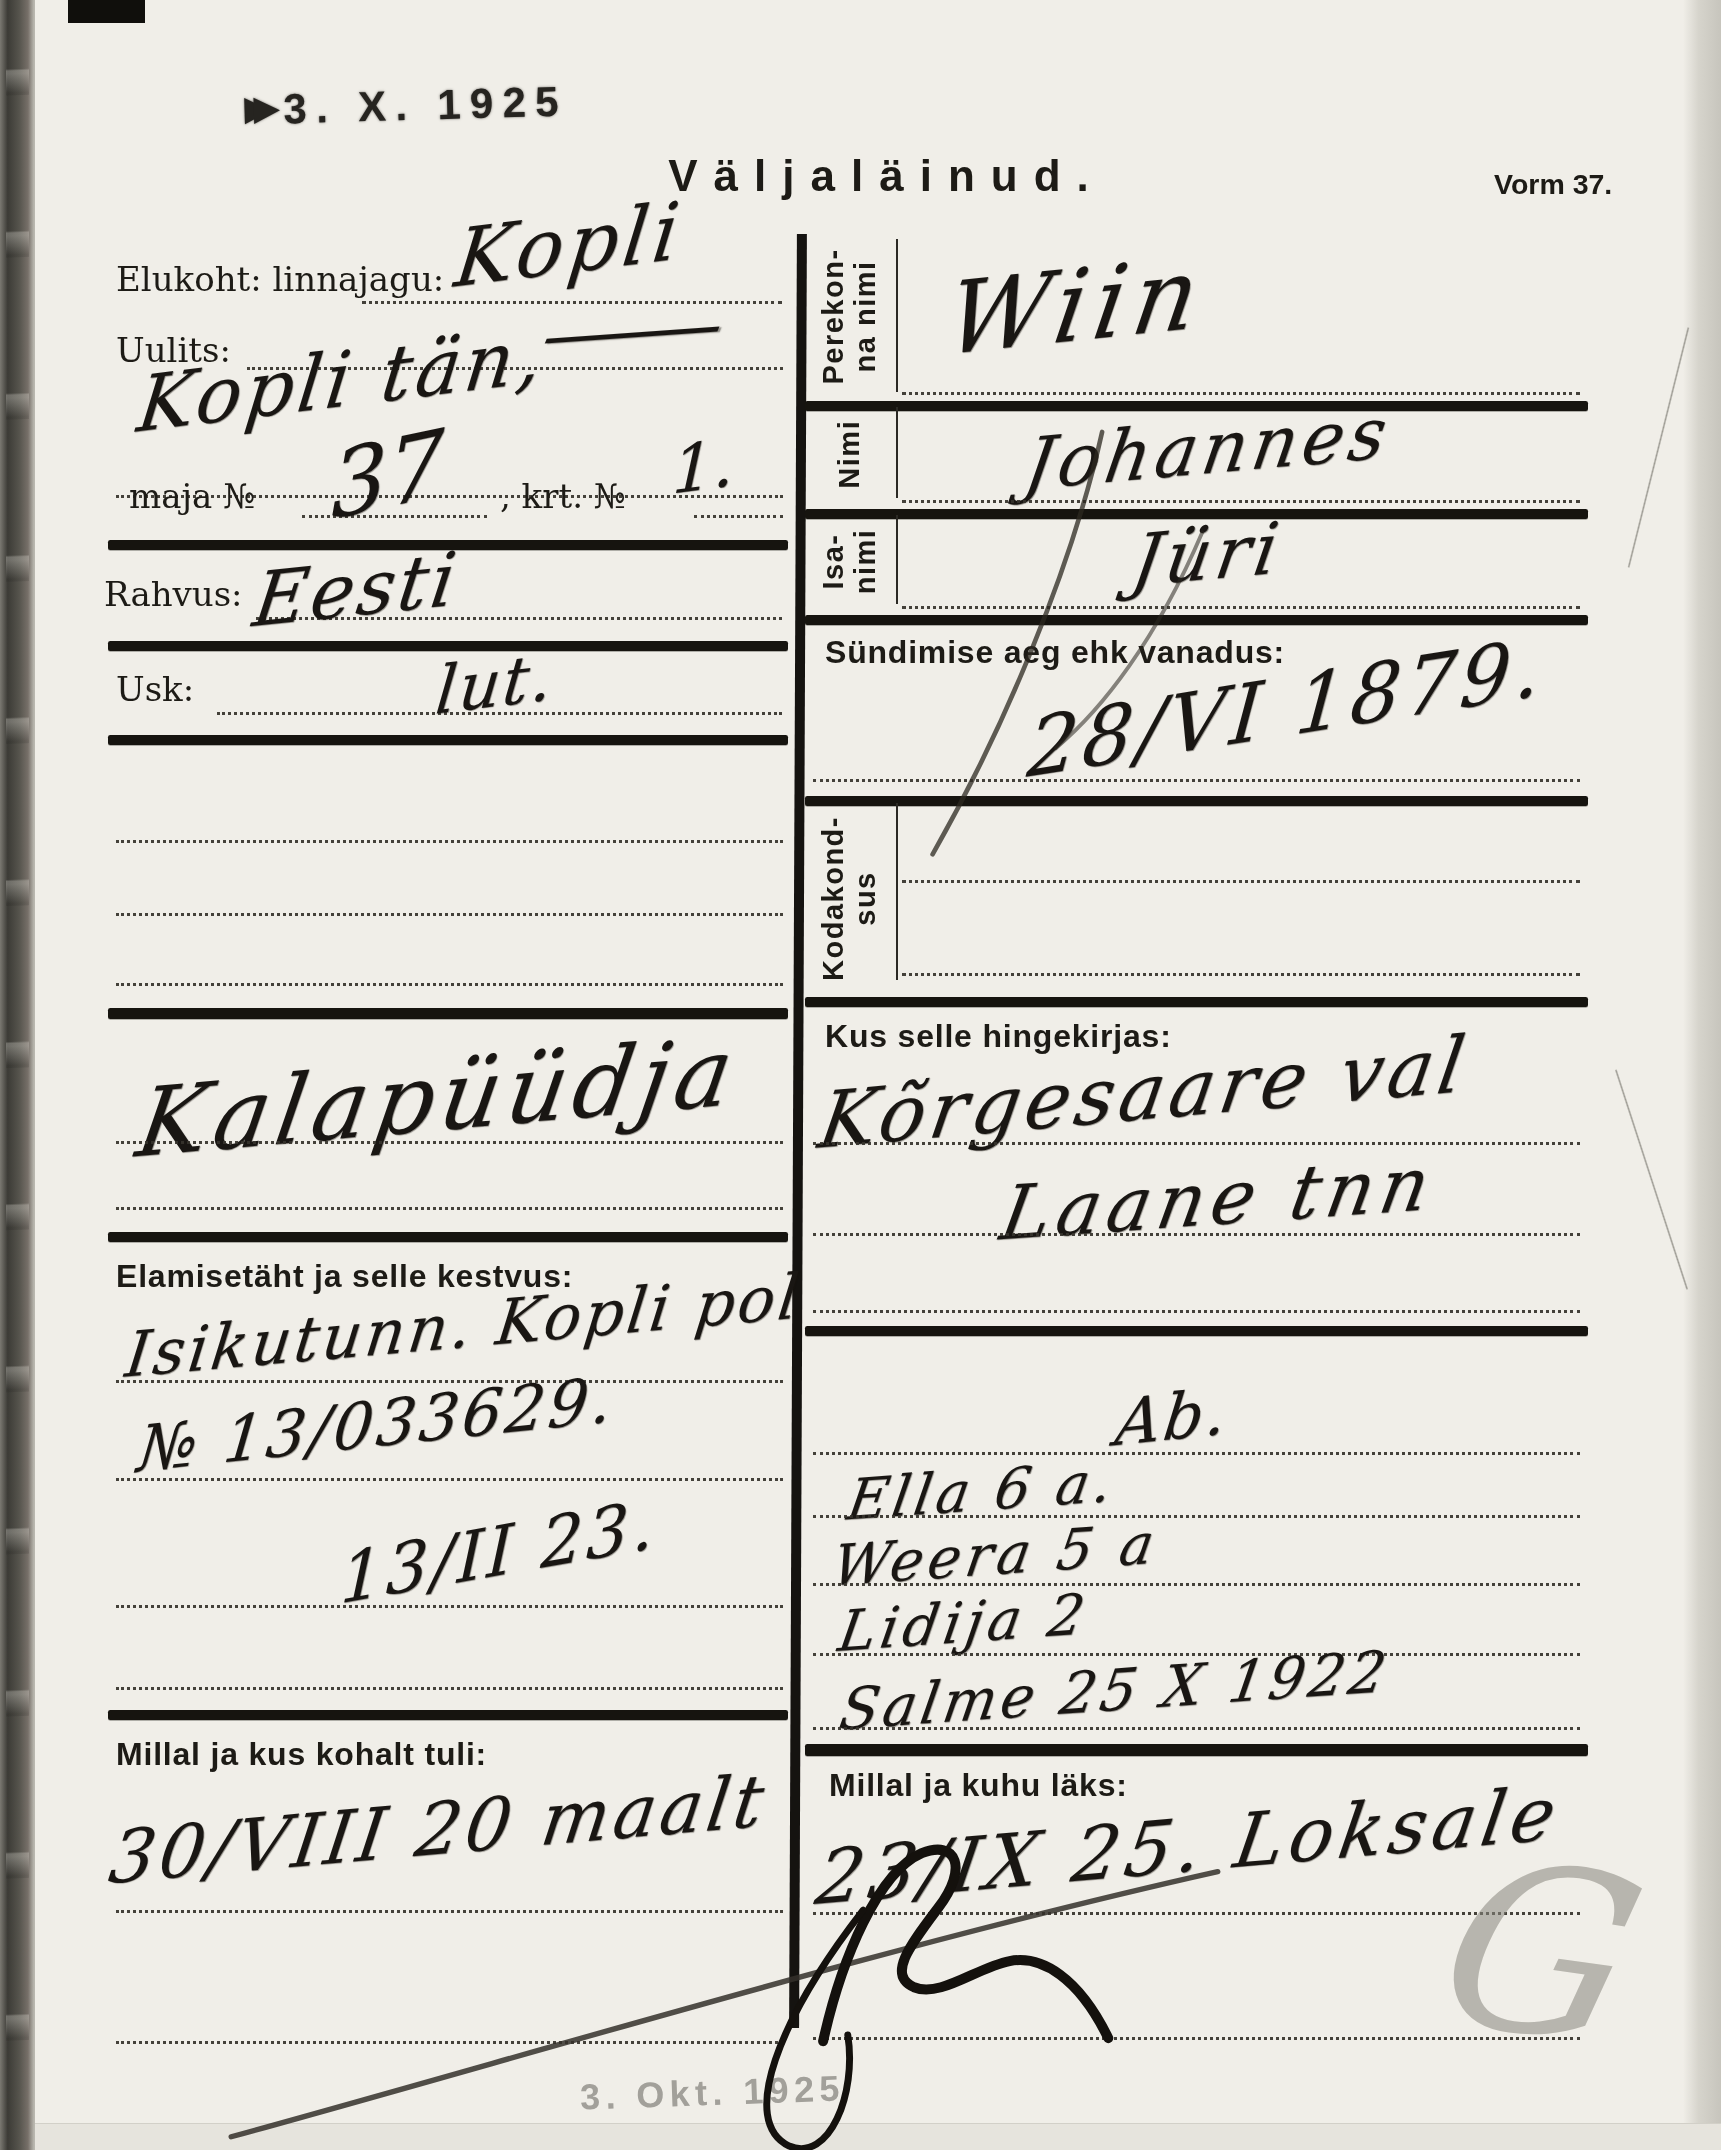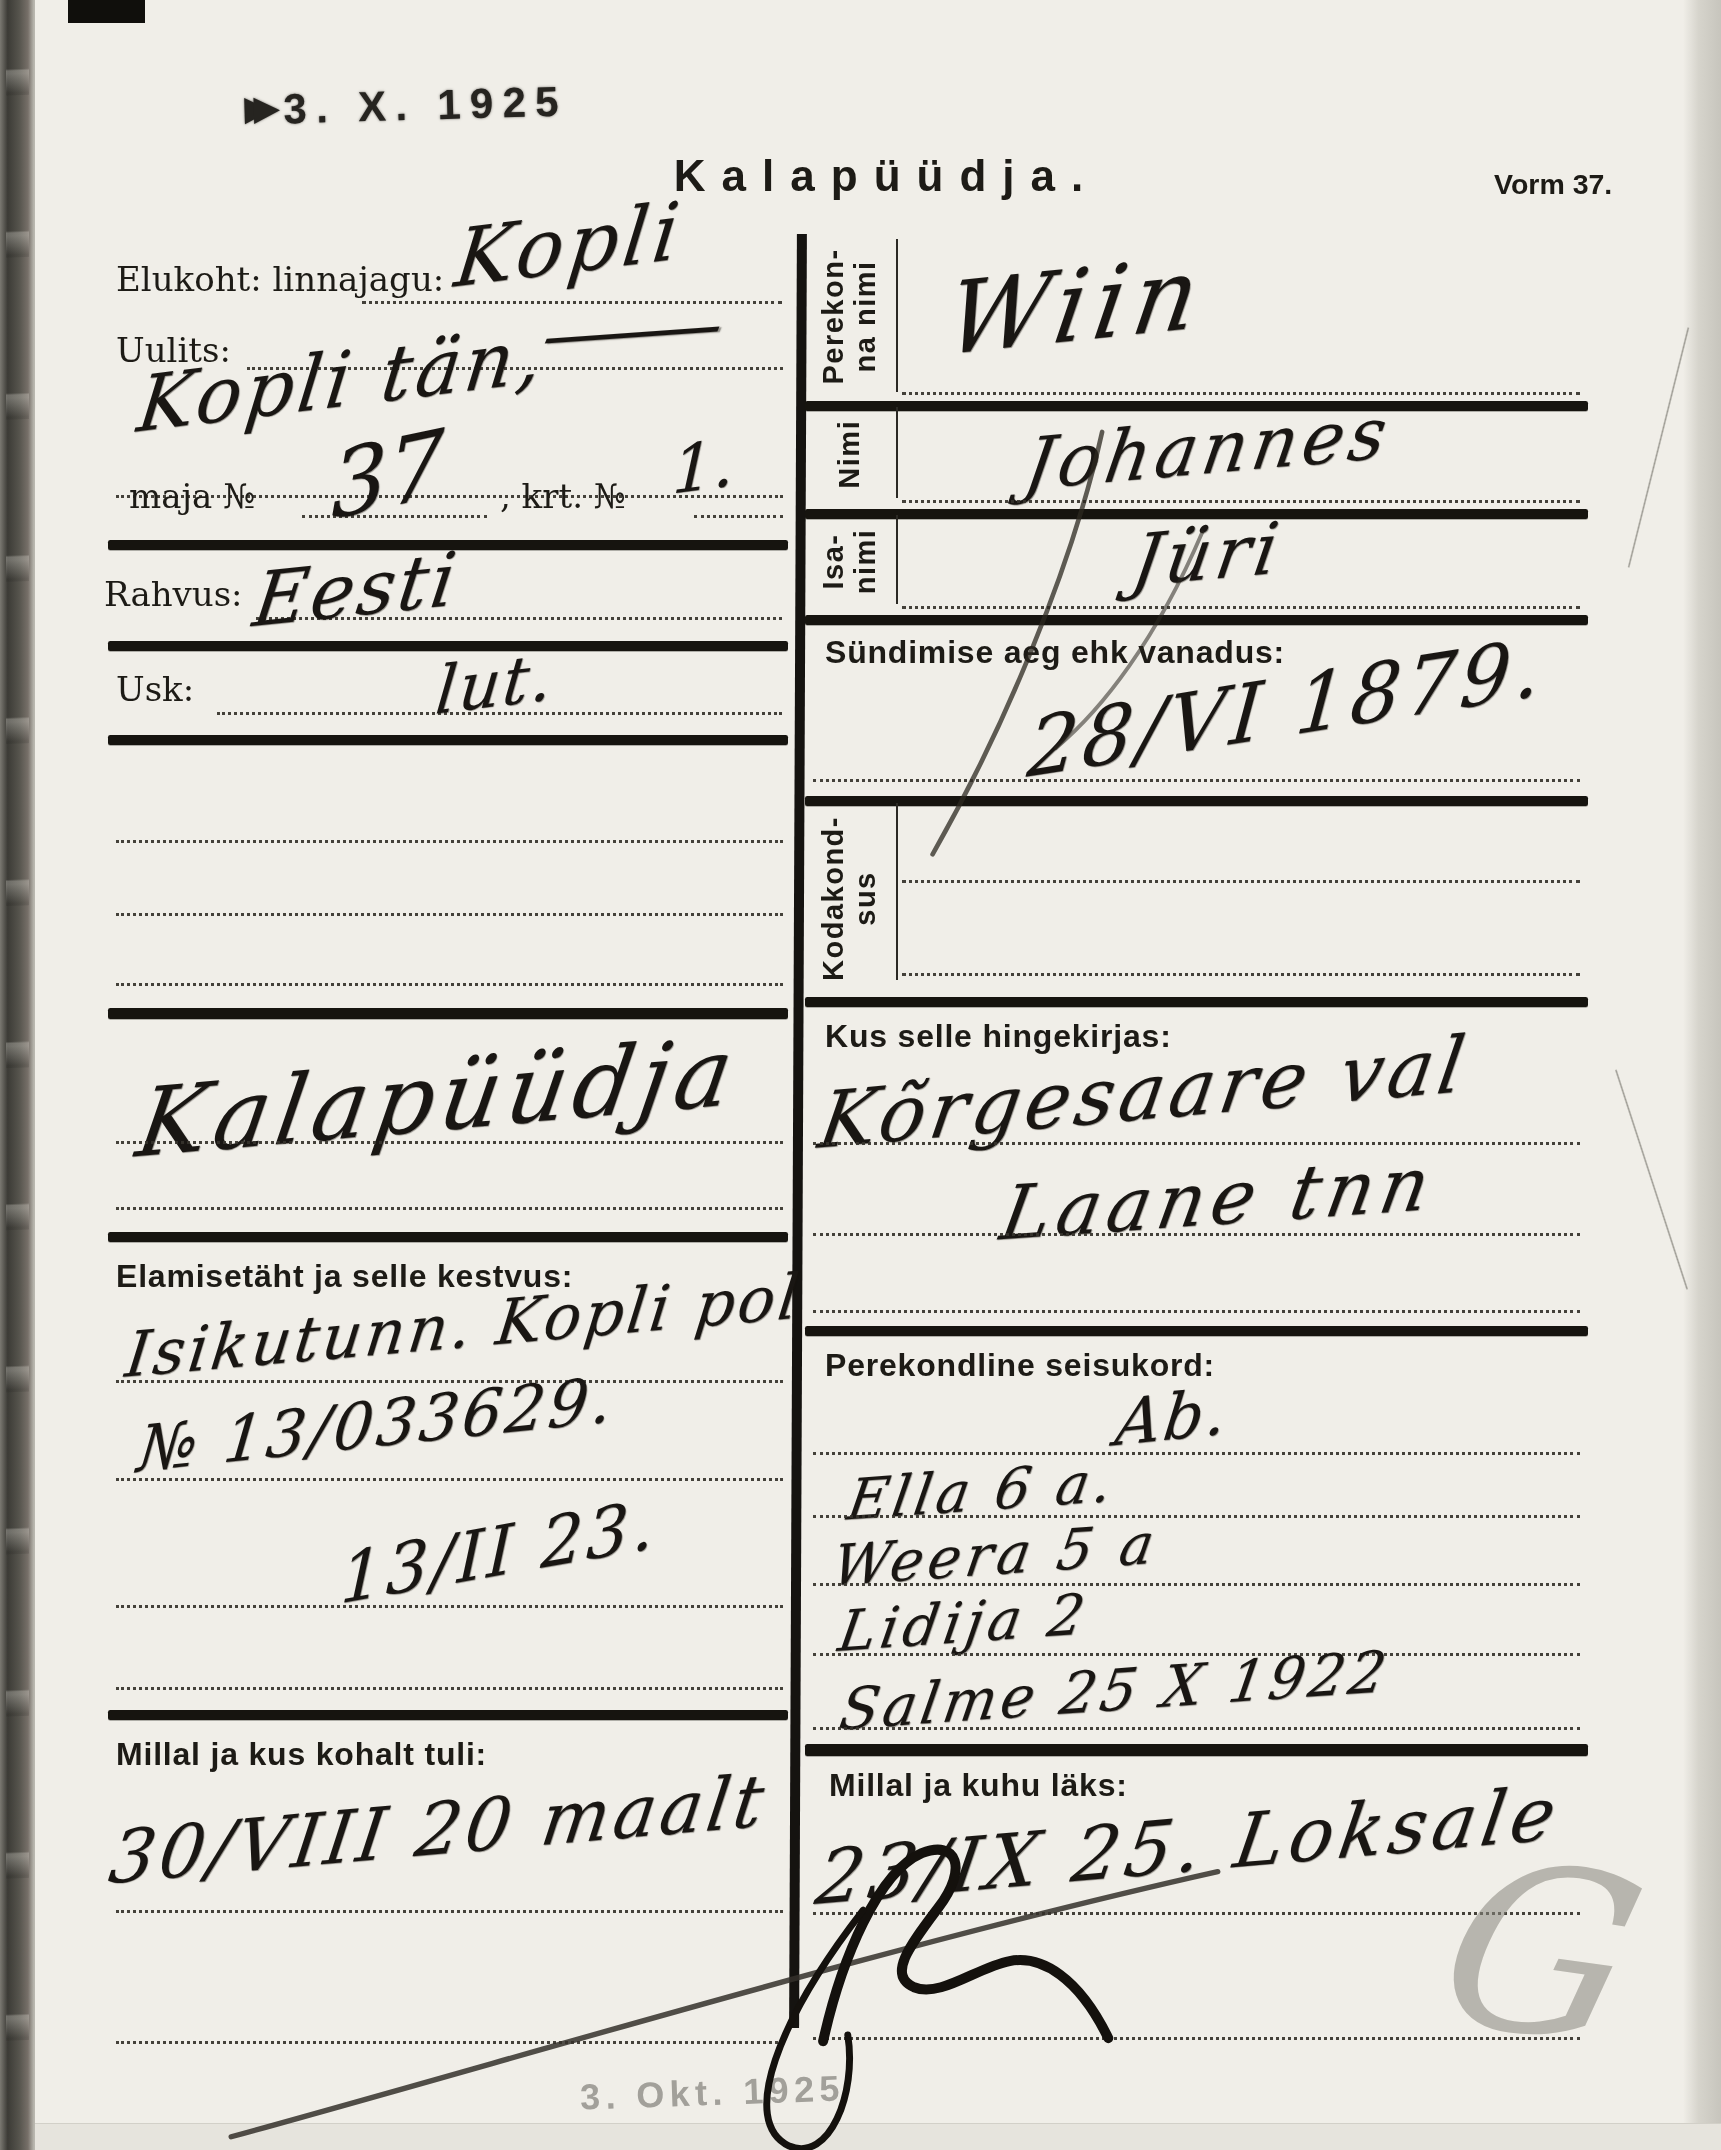--- a/index.html
+++ b/index.html
@@ -49,21 +49,21 @@
 
   <div class="abs" id="spine"></div>
   <div class="abs" id="spine-streaks"></div>
   <div class="abs" id="corner-mark"></div>
   <div class="abs" id="right-edge"></div>
   <div class="abs" id="bottom-edge"></div>
   <div class="abs crease" style="left:1657px;top:324px;height:247px;transform:rotate(14deg);"></div>
   <div class="abs crease" style="left:1650px;top:1064px;height:231px;transform:rotate(-18deg);"></div>
 
   <div class="abs" id="top-stamp" style="left:245px;top:82px;"><span class="arrow">▶▶</span><span>3. X. 1925</span></div>
-  <div class="abs" id="title" style="left:532px;top:151px;width:709px;">Kalapüüdja.</div>
+  <div class="abs" id="title" style="left:532px;top:151px;width:709px;">Väljaläinud.</div>
   <div class="abs" id="form-no" style="left:1494px;top:168px;">Vorm 37.</div>
 
   <div class="abs" id="divider"></div>
 
   <div class="abs lbl" style="left:116px;top:259px;">Elukoht: linnajagu:</div>
   <div class="abs dots" style="left:362px;top:301px;width:420px;"></div>
   <div class="abs hw" style="left:455px;top:199px;font-size:79px;letter-spacing:4.6px;transform:rotate(-7deg) skewX(-14deg);">Kopli</div>
 
   <div class="abs lbl" style="left:116px;top:330px;">Uulits:</div>
   <div class="abs dots" style="left:247px;top:367px;width:536px;"></div>
@@ -170,21 +170,20 @@
   <div class="abs bar" style="left:805px;top:997px;width:783px;"></div>
 
   <div class="abs hdr" style="left:825px;top:1018px;width:763px;">Kus selle hingekirjas:</div>
   <div class="abs hw" style="left:819px;top:1048px;font-size:77px;letter-spacing:4.6px;transform:rotate(-5deg) skewX(-14deg);">Kõrgesaare val</div>
   <div class="abs dots" style="left:813px;top:1142px;width:767px;"></div>
   <div class="abs hw" style="left:1002px;top:1155px;font-size:74px;letter-spacing:6.2px;transform:rotate(-4deg) skewX(-14deg);">Laane tnn</div>
   <div class="abs dots" style="left:813px;top:1233px;width:767px;"></div>
   <div class="abs dots" style="left:813px;top:1310px;width:767px;"></div>
   <div class="abs bar" style="left:805px;top:1326px;width:783px;"></div>
 
-  <div class="abs hdr" style="left:825px;top:1347px;width:763px;">Perekondline seisukord:</div>
   <div class="abs hw" style="left:1116px;top:1381px;font-size:63px;letter-spacing:2.3px;transform:rotate(-6deg) skewX(-13deg);">Ab.</div>
   <div class="abs dots" style="left:813px;top:1452px;width:767px;"></div>
   <div class="abs hw" style="left:848px;top:1458px;font-size:56px;letter-spacing:3.9px;transform:rotate(-4deg) skewX(-13deg);">Ella 6 a.</div>
   <div class="abs dots" style="left:813px;top:1515px;width:767px;"></div>
   <div class="abs hw" style="left:833px;top:1522px;font-size:56px;letter-spacing:4.6px;transform:rotate(-4deg) skewX(-13deg);">Weera 5 a</div>
   <div class="abs dots" style="left:813px;top:1583px;width:767px;"></div>
   <div class="abs hw" style="left:839px;top:1590px;font-size:56px;letter-spacing:4.6px;transform:rotate(-4deg) skewX(-13deg);">Lidija 2</div>
   <div class="abs dots" style="left:813px;top:1653px;width:767px;"></div>
   <div class="abs hw" style="left:840px;top:1657px;font-size:57px;letter-spacing:3.9px;transform:rotate(-4deg) skewX(-13deg);">Salme 25 X 1922</div>
   <div class="abs dots" style="left:813px;top:1727px;width:767px;"></div>

